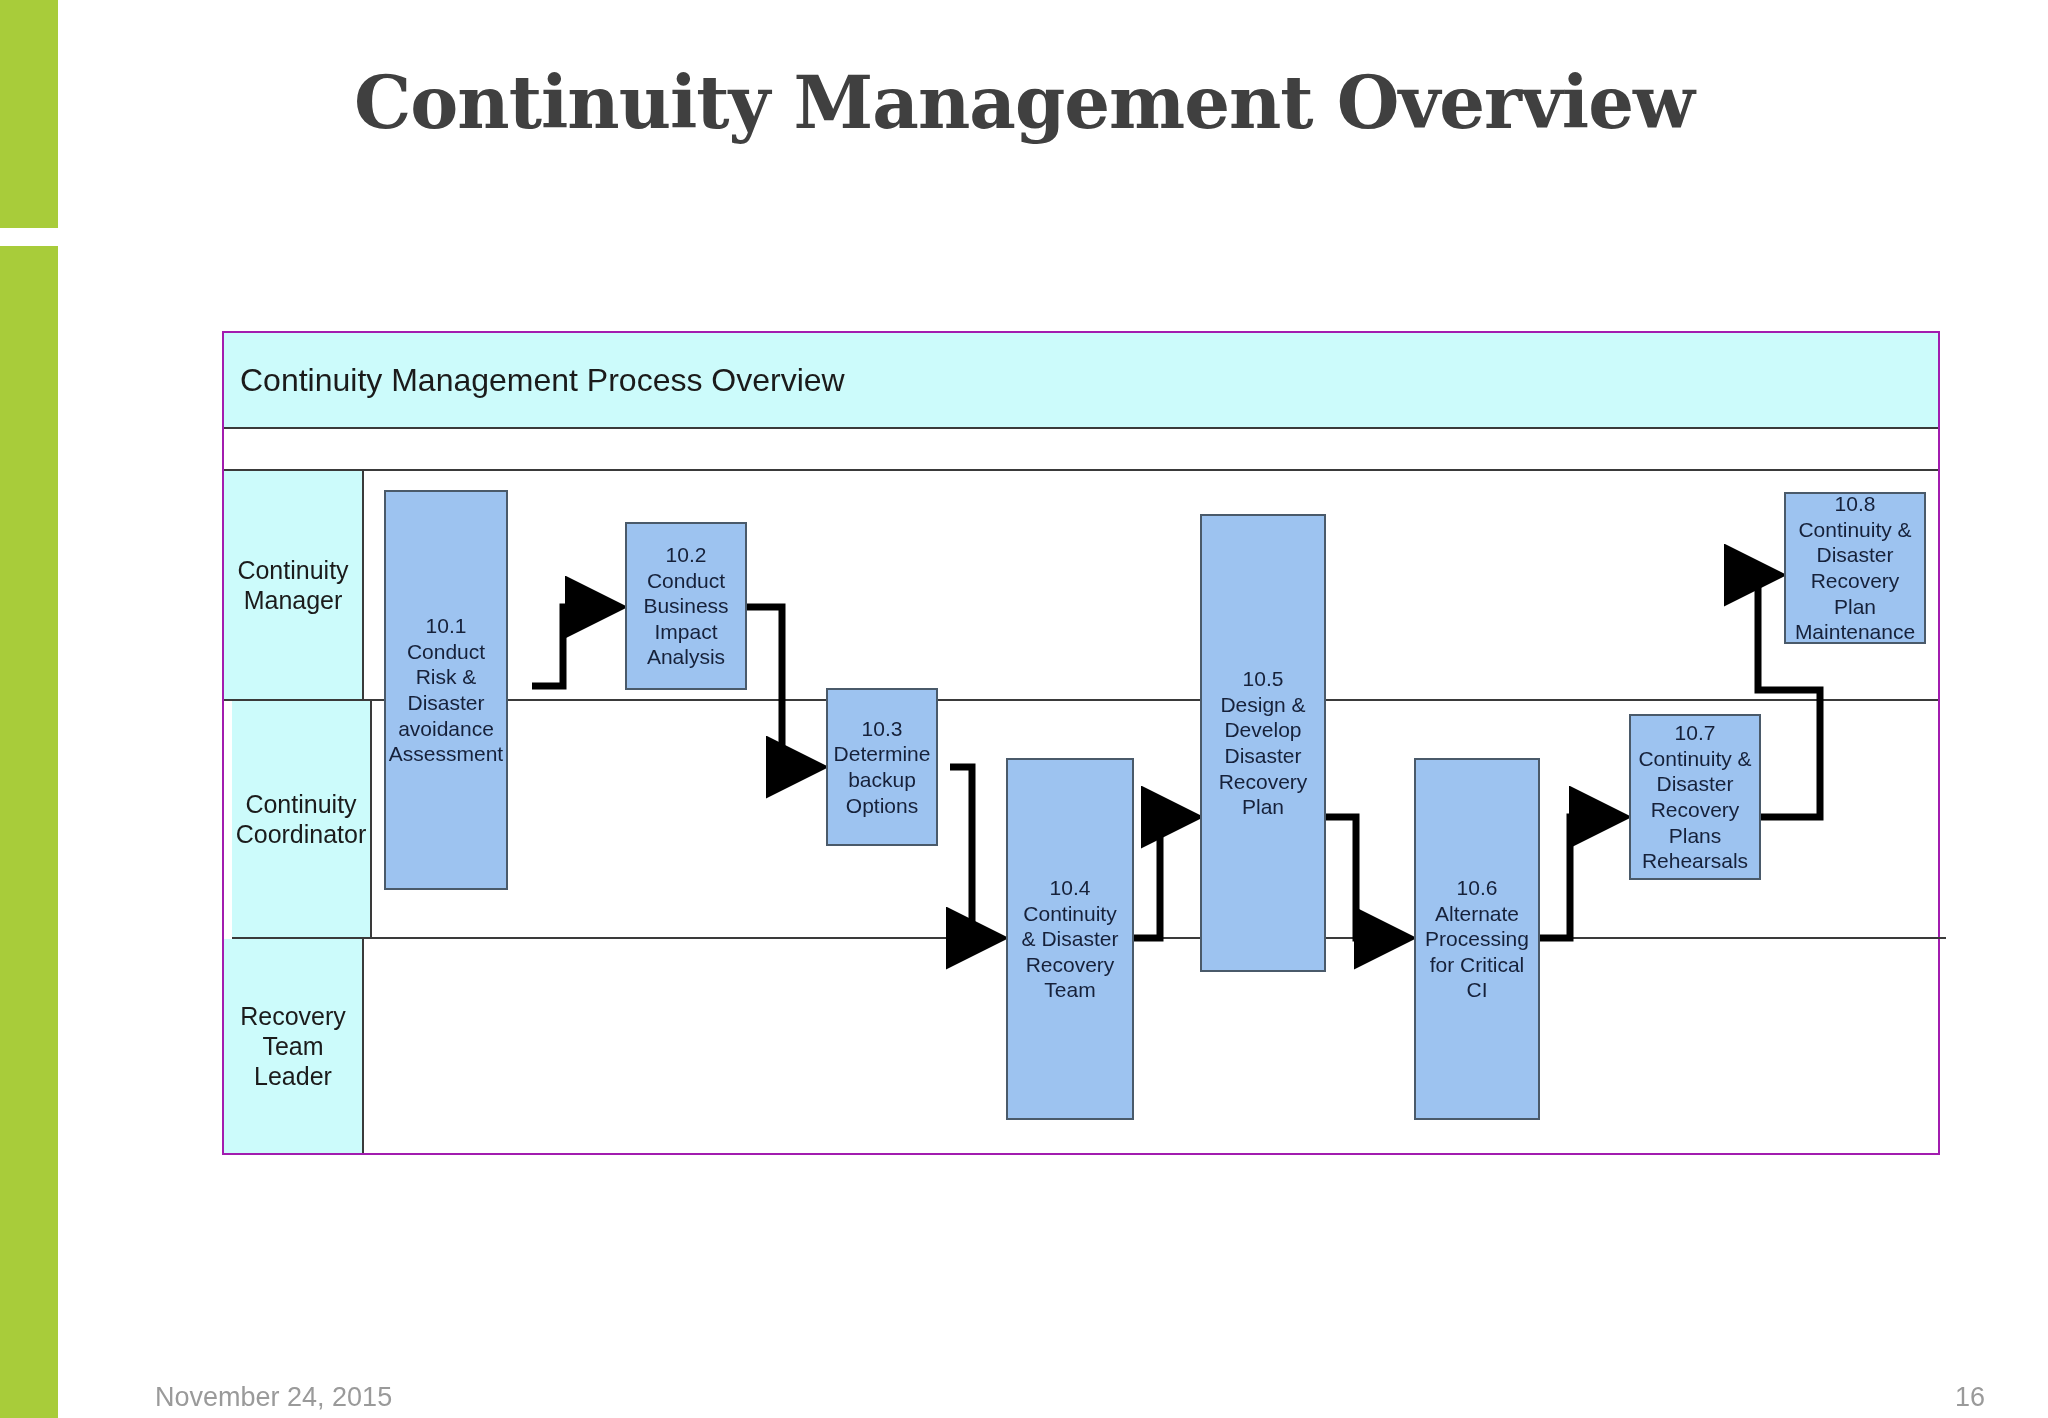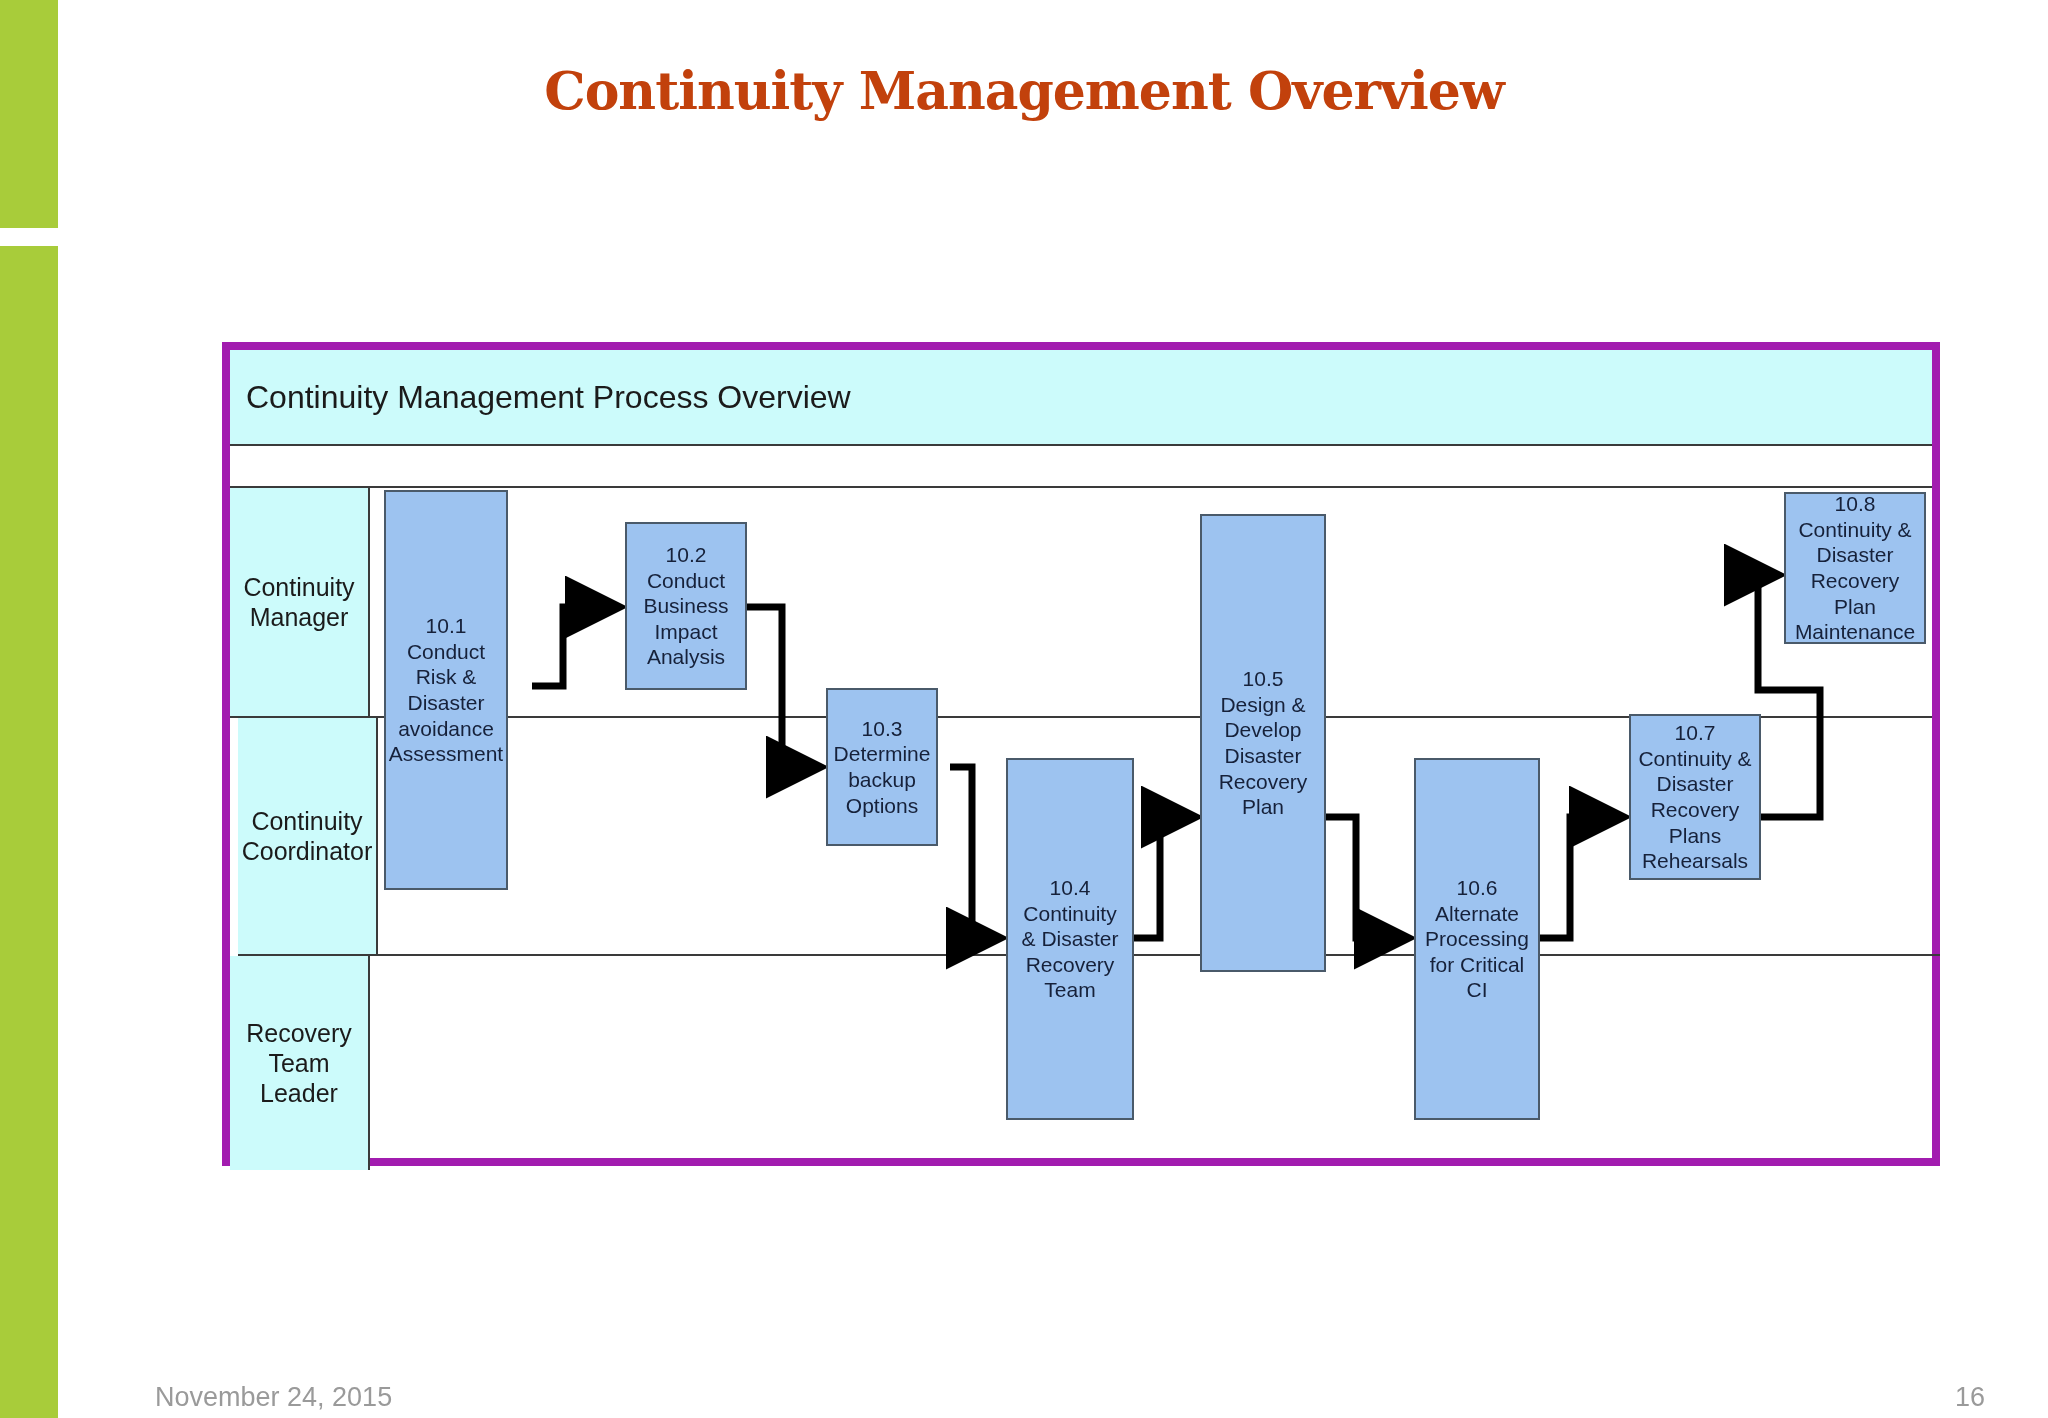--- a/index.html
+++ b/index.html
@@ -27,34 +27,34 @@
 
   
   #slide-title {
     position: absolute;
     left: 0;
     right: 0;
     top: 60px;
     text-align: center;
     font-family: "DejaVu Serif", serif;
     font-weight: bold;
-    font-size: 52px;
+    font-size: 72px;
     letter-spacing: -1px;
-    color: #c2410c;
+    color: #404040;
     white-space: nowrap;
   }
 
   
   #diagram {
     position: absolute;
     left: 222px;
-    top: 342px;
+    top: 331px;
     width: 1718px;
     height: 824px;
-    border: 8px solid #a21caf;
+    border: 2px solid #a21caf;
     box-sizing: border-box;
     background: #ffffff;
   }
   #diagram-header {
     position: absolute;
     left: 0; top: 0;
     width: 100%;
     height: 96px;
     background: #ccfbfb;
     border-bottom: 2px solid #3a3a3a;

